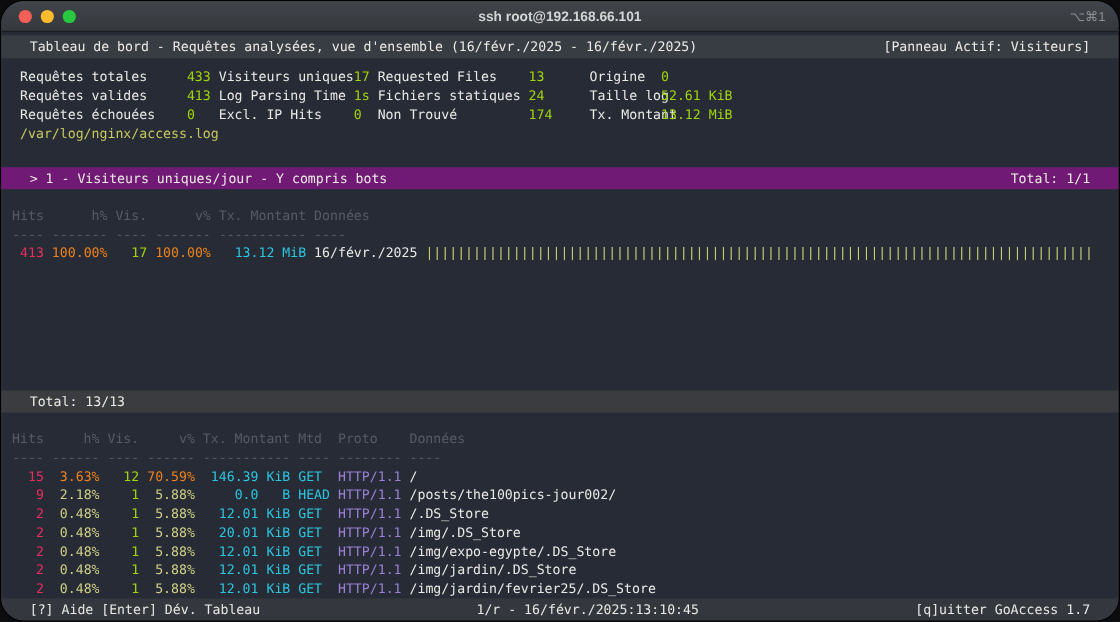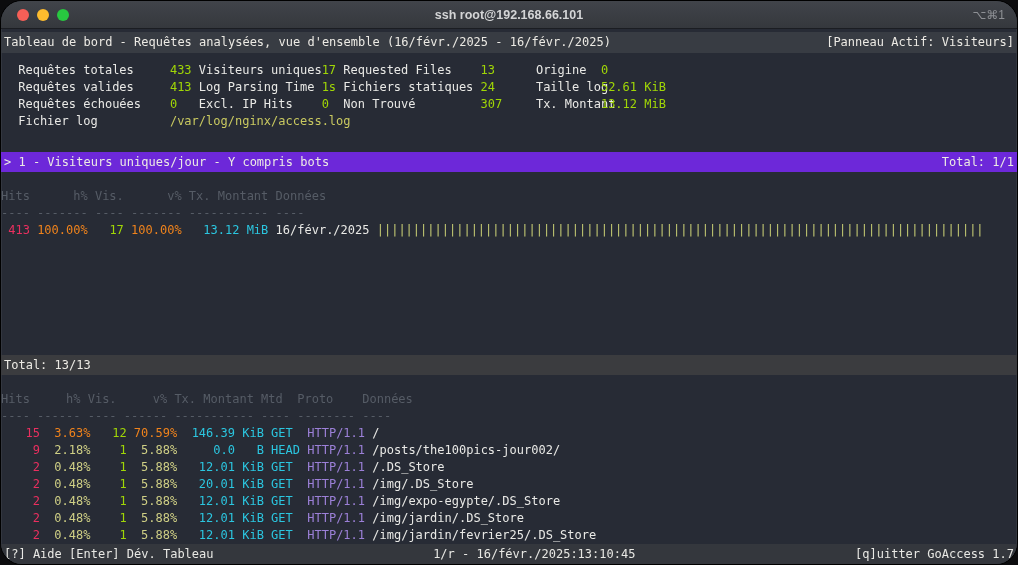--- a/index.html
+++ b/index.html
@@ -26,37 +26,37 @@
 
   .term {
     position:absolute; left:0; top:28px; right:0; bottom:0;
     font-family:"DejaVu Sans Mono", monospace; font-size:12px; line-height:17px;
     color:#e9e9e6;
   }
   .line { white-space:pre; font-family:inherit; }
   .bar-line {
     position:absolute; left:0; right:0; height:20px;
     display:flex; align-items:center; justify-content:space-between;
-    padding:0 3px; background:#383c43; color:#eceae4;
+    padding:0 26px; background:#383c43; color:#eceae4;
   }
   .dash-header { top:3px; height:21px; }
-  .p-header.active { background:#6d28d9; }
+  .p-header.active { background:#701a75; }
   .p-header.inactive { background:#3b3c3f; }
   .p1-header { top:123px; }
   .p2-header { top:326px; }
 
   .stats { position:absolute; top:33px; left:0; right:0; padding-left:calc(10px + 1ch); }
   .stats .line { display:flex; }
   .stats span { display:inline-block; white-space:pre; }
   .w-l1 { width:21ch; } .w-v1 { width:4ch; }
   .w-l2 { width:17ch; } .w-v2 { width:3ch; }
   .w-l3 { width:19ch; } .w-v3 { width:6ch; }
   .w-l4 { width:9ch;margin-left:12px; }
 
-  .abs { position:absolute; left:0; right:0; padding:0 0; }
+  .abs { position:absolute; left:0; right:0; padding:0 10px; }
   .p1-cols { top:159px; } .p1-dashes { top:176px; } .p1-row { top:193px; }
   .p2-cols { top:362px; } .p2-dashes { top:379px; }
   .p2-rows { position:absolute; top:396px; left:0; right:0; padding:0 10px; }
 
   .dim { color:#565c66; }
   .fg { color:#e9e9e6; }
   .green { color:#a0d606; }
   .yellowish { color:#c9c960; }
   .crimson { color:#ea2f5f; }
   .orange { color:#f0831c; }
@@ -91,24 +91,24 @@
     </div>
 
     <div class="stats">
       <div class="line">
         <span class="w-l1 fg">Requêtes totales</span><span class="w-v1 green">433</span><span class="w-l2 fg">Visiteurs uniques</span><span class="w-v2 green">17</span><span class="w-l3 fg">Requested Files</span><span class="w-v3 green">13</span><span class="w-l4 fg">Origine</span><span class="green">0</span>
       </div>
       <div class="line">
         <span class="w-l1 fg">Requêtes valides</span><span class="w-v1 green">413</span><span class="w-l2 fg">Log Parsing Time</span><span class="w-v2 green">1s</span><span class="w-l3 fg">Fichiers statiques</span><span class="w-v3 green">24</span><span class="w-l4 fg">Taille log</span><span class="green">52.61 KiB</span>
       </div>
       <div class="line">
-        <span class="w-l1 fg">Requêtes échouées</span><span class="w-v1 green">0</span><span class="w-l2 fg">Excl. IP Hits</span><span class="w-v2 green">0</span><span class="w-l3 fg">Non Trouvé</span><span class="w-v3 green">307</span><span class="w-l4 fg">Tx. Montant</span><span class="green">13.12 MiB</span>
+        <span class="w-l1 fg">Requêtes échouées</span><span class="w-v1 green">0</span><span class="w-l2 fg">Excl. IP Hits</span><span class="w-v2 green">0</span><span class="w-l3 fg">Non Trouvé</span><span class="w-v3 green">174</span><span class="w-l4 fg">Tx. Montant</span><span class="green">13.12 MiB</span>
       </div>
       <div class="line">
-        <span class="w-l1 fg">Fichier log</span><span class="yellowish">/var/log/nginx/access.log</span>
+        <span class="yellowish">/var/log/nginx/access.log</span>
       </div>
     </div>
 
     <div class="bar-line p-header active p1-header">
       <span class="line">&gt; 1 - Visiteurs uniques/jour - Y compris bots</span>
       <span class="line">Total: 1/1</span>
     </div>
     <pre class="line abs dim p1-cols">Hits      h% Vis.      v% Tx. Montant Données</pre>
     <pre class="line abs dim p1-dashes">---- ------- ---- ------- ----------- ----</pre>
     <pre class="line abs p1-row"><span class="crimson"> 413</span><span class="orange"> 100.00%</span><span class="green">   17</span><span class="orange"> 100.00%</span><span class="cyan">   13.12 MiB</span><span class="fg"> 16/févr./2025</span><span class="barcolor"> ||||||||||||||||||||||||||||||||||||||||||||||||||||||||||||||||||||||||||||||||||||</span></pre>

